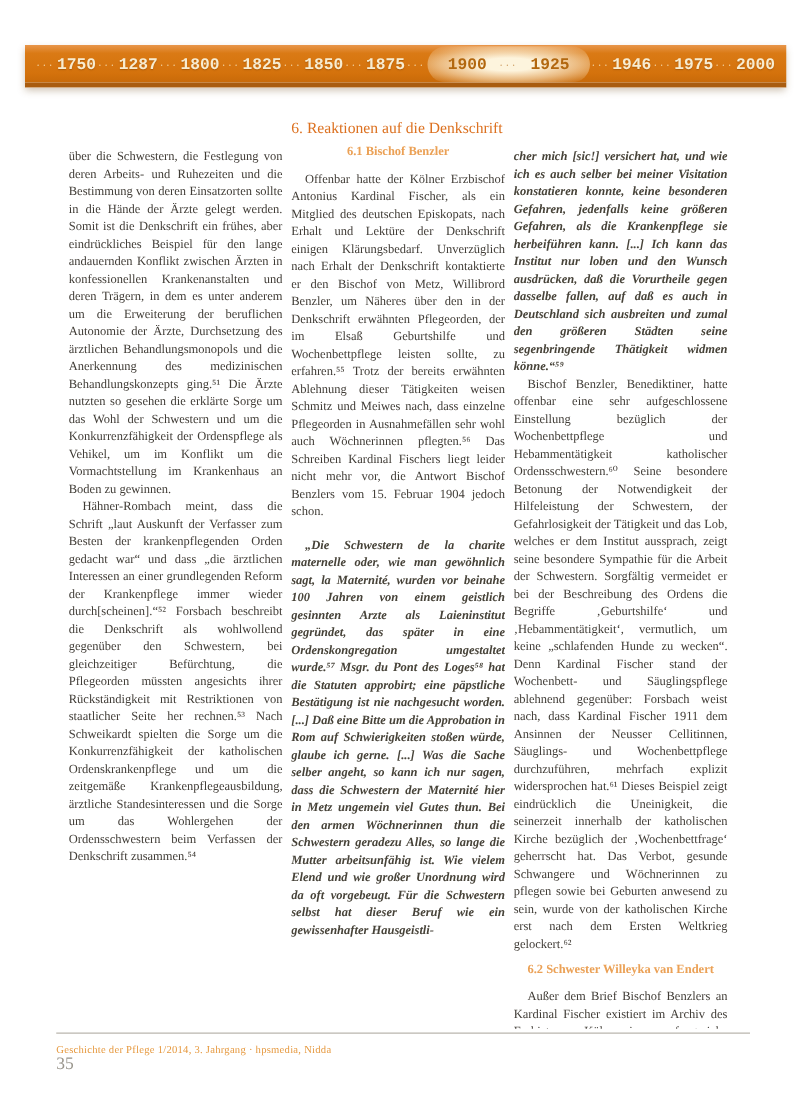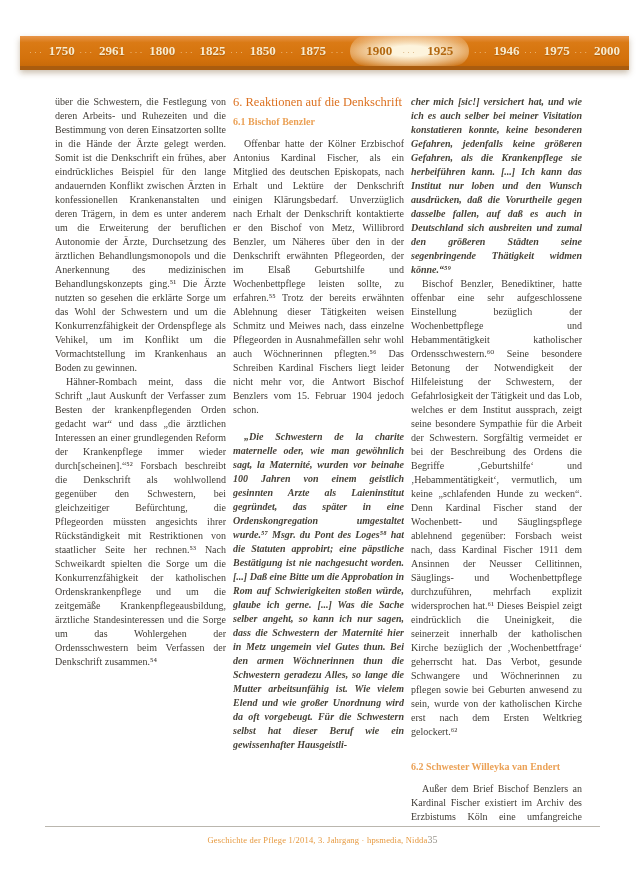--- a/index.html
+++ b/index.html
@@ -13,21 +13,21 @@
     position:absolute;top:36px;left:20px;right:8px;height:30px;
     background:linear-gradient(180deg,#e8964b 0%,#da7a15 22%,#d4720c 75%,#c86a09 100%);
     border-bottom:4px solid #a95c0f;
     box-shadow:0 3px 6px rgba(110,75,30,.35);
     display:flex;align-items:center;justify-content:space-between;
     padding:0 9px;white-space:nowrap;
   }
   .tl-year{
     font-weight:bold;font-size:13px;color:#f8ecd0;
     text-shadow:0 1px 1px rgba(120,60,0,.45);
-    font-family:Liberation Serif, serif;
+    font-family:Liberation Mono, monospace;
   }
   .tl-sep{
     color:rgba(250,233,196,.75);font-size:9px;letter-spacing:2px;
     transform:translateY(1px);
   }
   .tl-highlight{
     display:flex;align-items:center;gap:10px;
     background:radial-gradient(ellipse at center,#fdf4dd 25%,rgba(253,244,221,.55) 60%,rgba(253,244,221,0) 95%);
     padding:7px 16px;border-radius:16px;text-align:center;
   }
@@ -38,52 +38,52 @@
   .columns{
     position:absolute;top:95px;left:55px;width:527px;height:728px;
     display:flex;gap:7px;overflow:hidden;
   }
   .col{
     flex:1;min-width:0;overflow:hidden;
     text-align:justify;hyphens:auto;-webkit-hyphens:auto;
     font-size:10px;line-height:14px;color:#403c36;
   }
   .col p{margin:0;text-indent:11px;}
-  .col p.no-indent{text-indent:0;}
+  .col p.no-indent{text-indent:0;margin-top:24px;}
   .quote{font-style:italic;color:#474339;font-weight:bold;}
   .quote-start{margin-top:13px !important;}
   h2.section-heading{
     margin:0 0 5px 0;font-size:12.5px;line-height:15px;font-weight:normal;
     color:#dc7120;text-align:left;
   }
   h3.subsection-heading{
     margin:0 0 9px 0;font-size:10px;line-height:13px;font-weight:bold;
-    color:#eba156;text-align:left;
+    color:#eba156;text-align:center;
   }
-  h3.subsection-heading.later{margin-top:21px;}
+  h3.subsection-heading.later{margin-top:6px;}
 
   
   .footer{
     position:absolute;left:45px;right:37px;top:826px;
     border-top:1px solid #bab6ae;padding-top:7px;
-    display:flex;justify-content:center;align-items:baseline;
+    display:flex;justify-content:flex-start;align-items:baseline;flex-direction:column;
   }
   .footer .journal-line{color:#e6993f;font-size:8.5px;letter-spacing:.2px;}
-  .footer .page-number{color:#99958c;font-size:10px;}
+  .footer .page-number{color:#99958c;font-size:14px;}
 </style>
 </head>
 <body>
 
 <div class="page">
 
   <div class="timeline-bar">
     <span class="tl-sep">···</span>
     <span class="tl-year">1750</span>
     <span class="tl-sep">···</span>
-    <span class="tl-year">2961</span>
+    <span class="tl-year">1287</span>
     <span class="tl-sep">···</span>
     <span class="tl-year">1800</span>
     <span class="tl-sep">···</span>
     <span class="tl-year">1825</span>
     <span class="tl-sep">···</span>
     <span class="tl-year">1850</span>
     <span class="tl-sep">···</span>
     <span class="tl-year">1875</span>
     <span class="tl-sep">···</span>
     <span class="tl-highlight">

